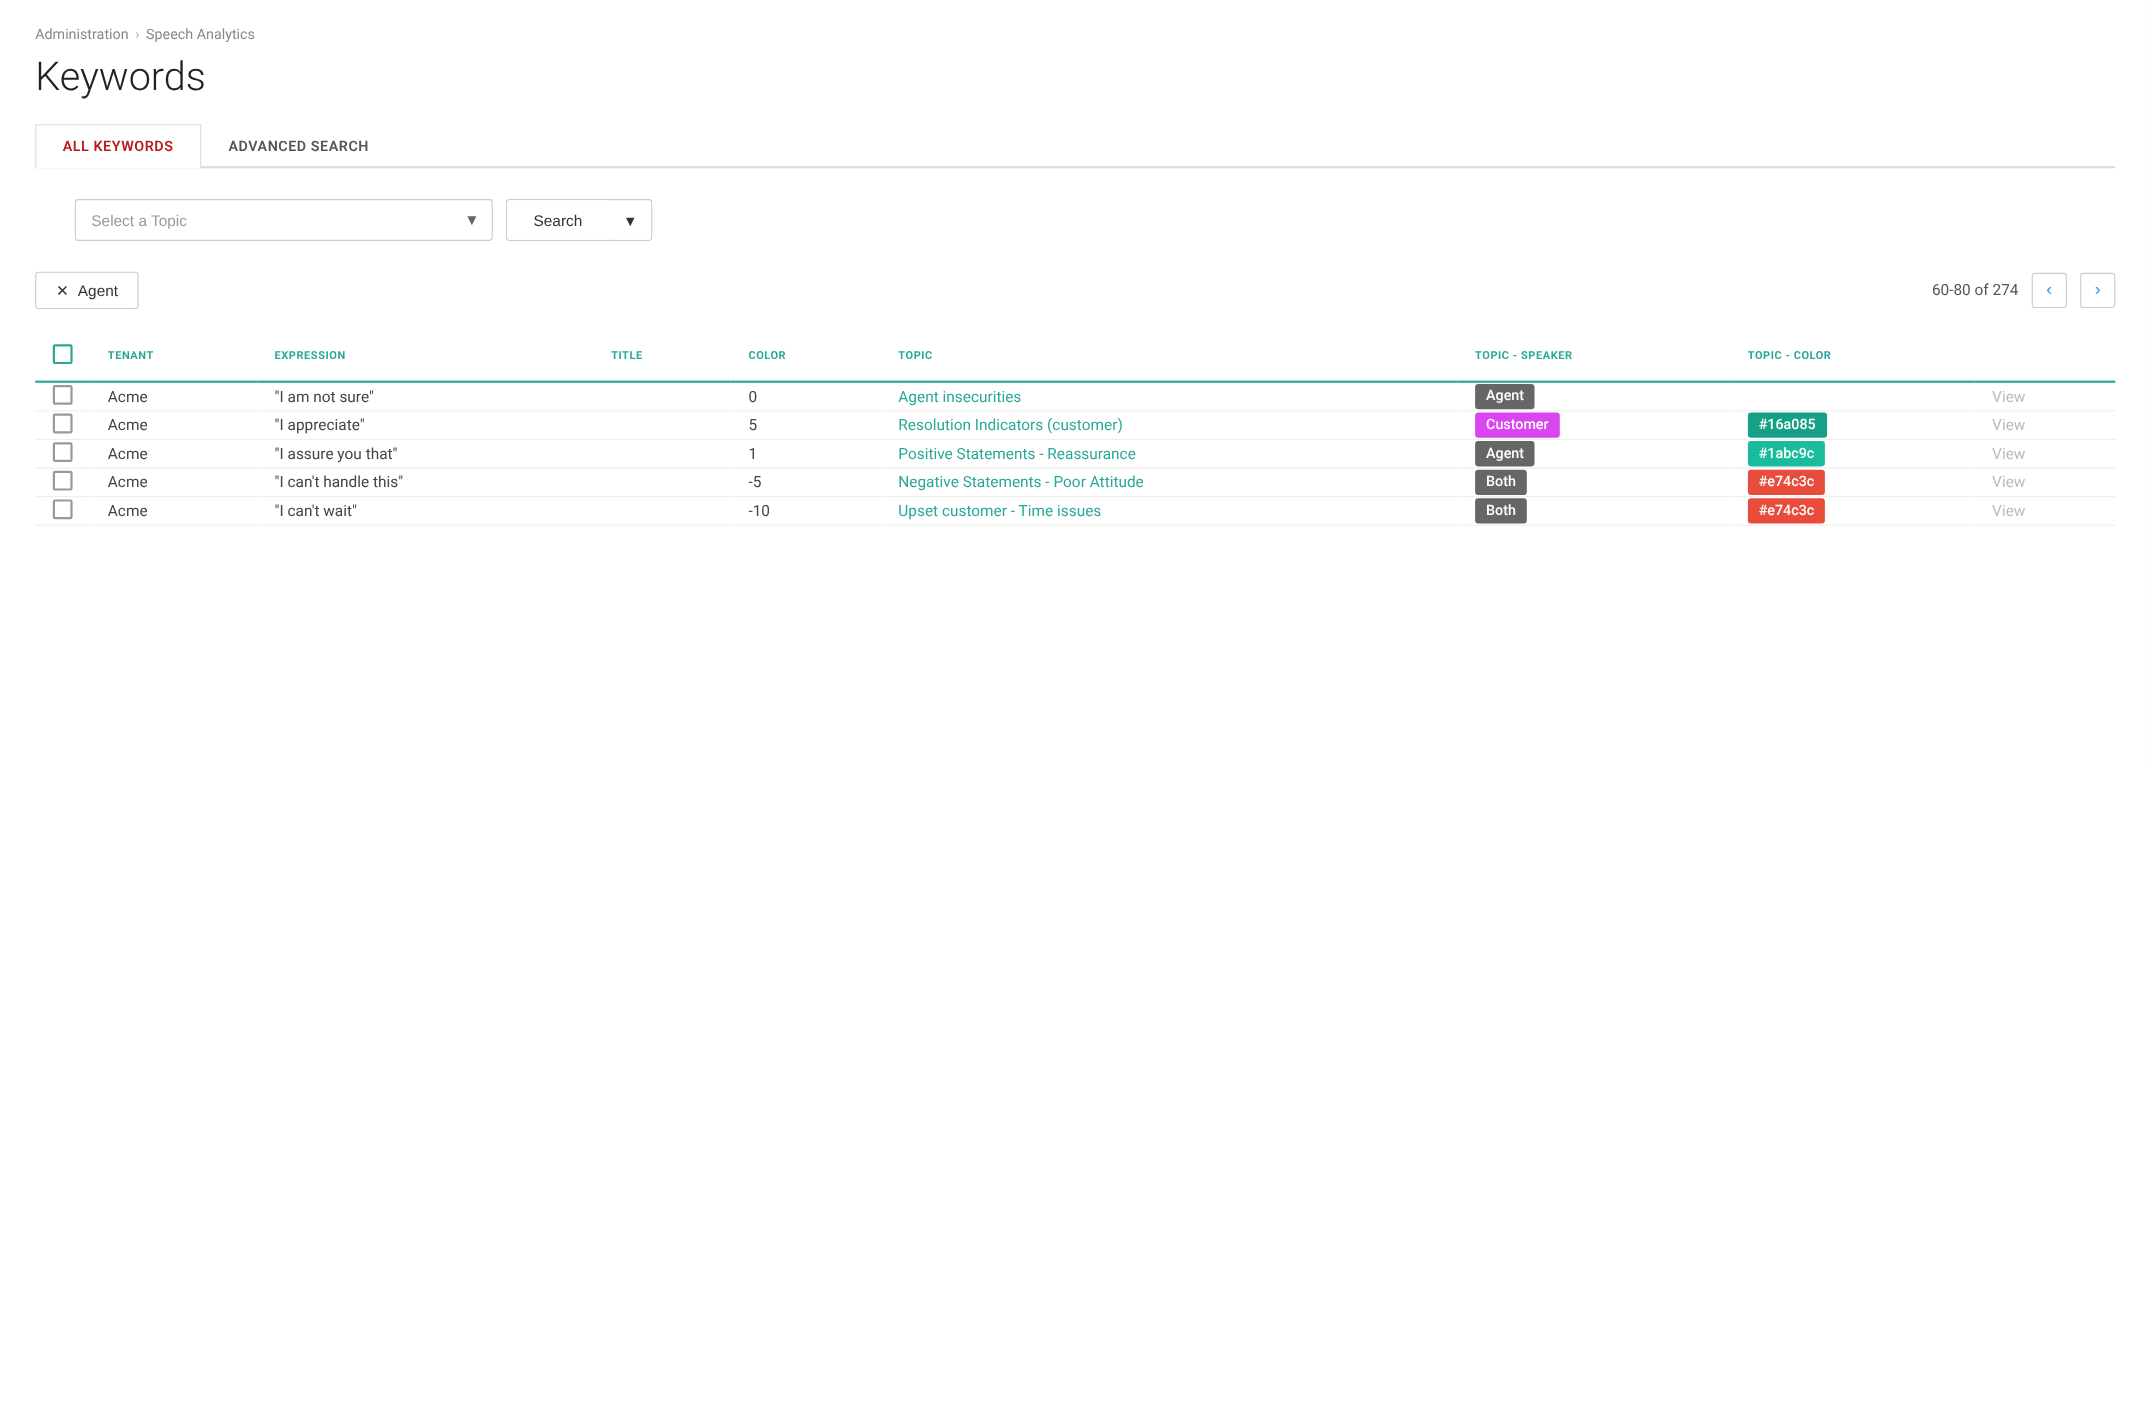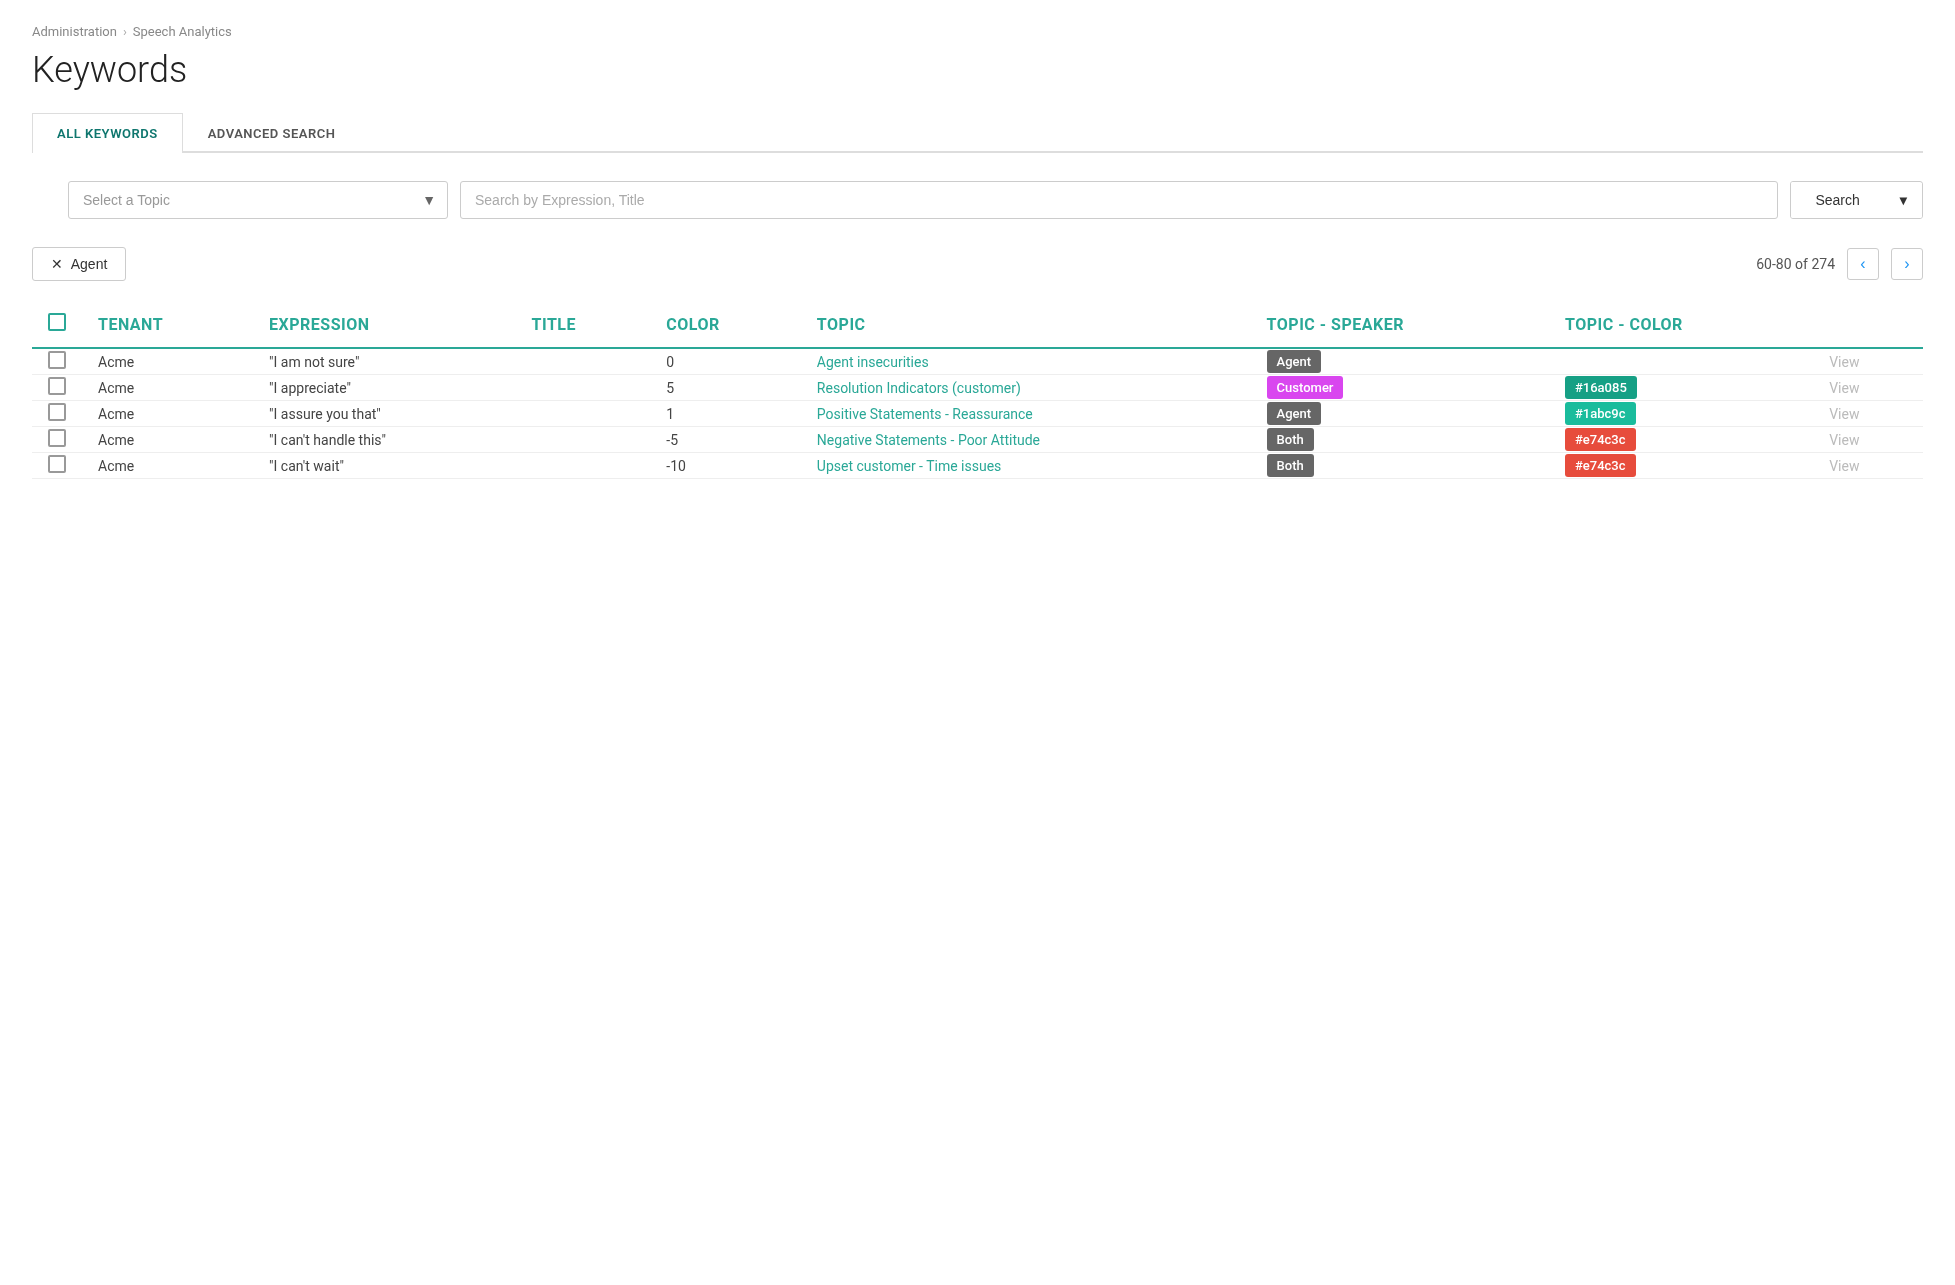--- a/index.html
+++ b/index.html
@@ -43,21 +43,21 @@
       letter-spacing: 0.5px;
       cursor: pointer;
       color: #555;
       border: 1px solid transparent;
       border-bottom: none;
       position: relative;
       top: 2px;
     }
     .tab.active {
       background: #fff;
-      color: #0f766e;
+      color: #b91c1c;
       border-color: #ddd;
       border-bottom-color: #fff;
     }
     .filters-row {
       display: flex;
       gap: 12px;
       align-items: center;
       margin-bottom: 28px;
       padding-left: 36px;
     }
@@ -166,21 +166,21 @@
       color: #2196f3;
       font-size: 16px;
     }
     .table {
       width: 100%;
       border-collapse: collapse;
     }
     .table th {
       text-align: left;
       padding: 12px 16px;
-      font-size: 16px;
+      font-size: 10px;
       font-weight: 700;
       color: #2aa897;
       letter-spacing: 0.5px;
       border-bottom: 2px solid #2aa897;
     }
     .table th.checkbox-col {
       width: 40px;
     }
     .table td {
       padding: 1px 16px;
@@ -245,23 +245,20 @@
     <div class="tab active">ALL KEYWORDS</div>
     <div class="tab">ADVANCED SEARCH</div>
   </div>
 
   <div class="filters-row">
     <div class="select-wrapper">
       <select>
         <option value="">Select a Topic</option>
       </select>
       <span class="chevron">▼</span>
-    </div>
-    <div class="search-input-wrapper">
-      <input type="text" placeholder="Search by Expression, Title" style="">
     </div>
     <div class="search-btn-group">
       <button class="search-btn">Search</button>
       <div class="search-btn-divider"></div>
       <button class="search-btn-arrow">▼</button>
     </div>
   </div>
 
   <div class="actions-row">
     <button class="delete-btn">

